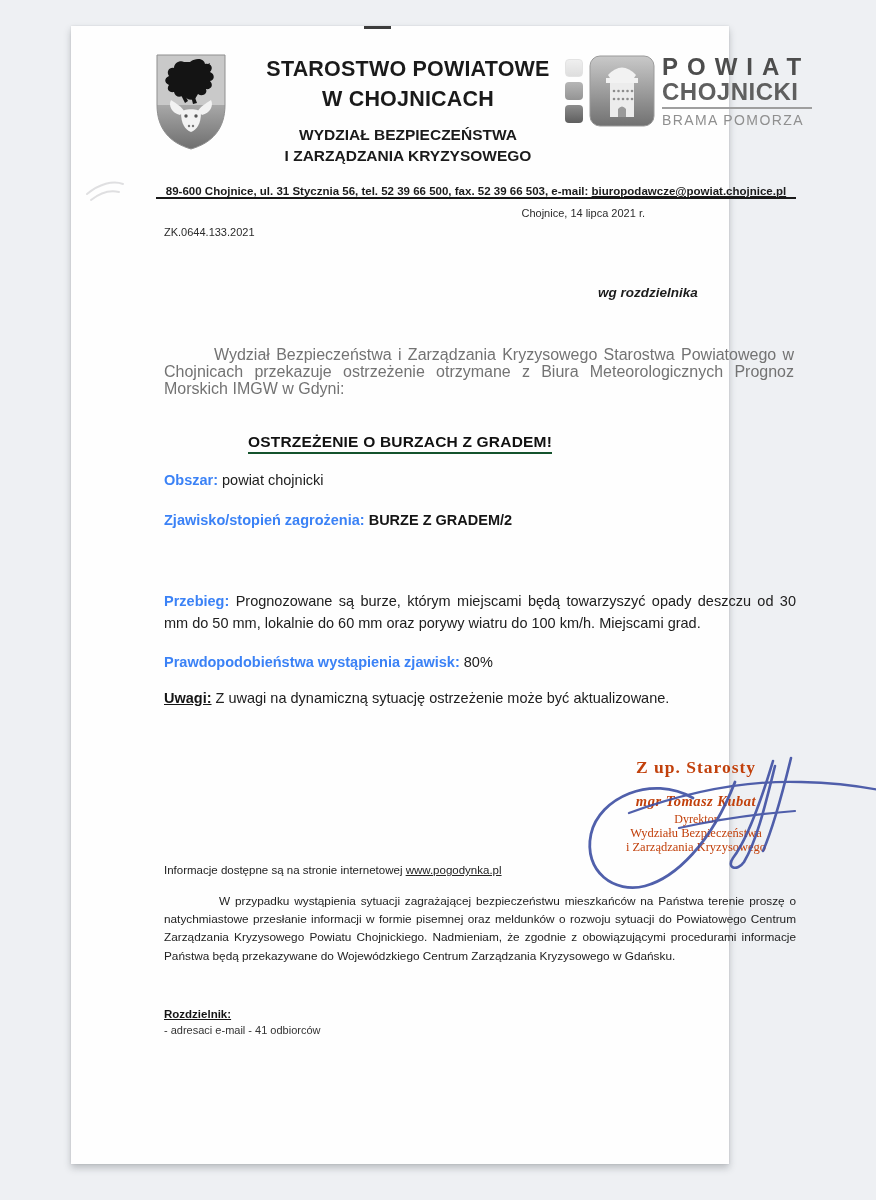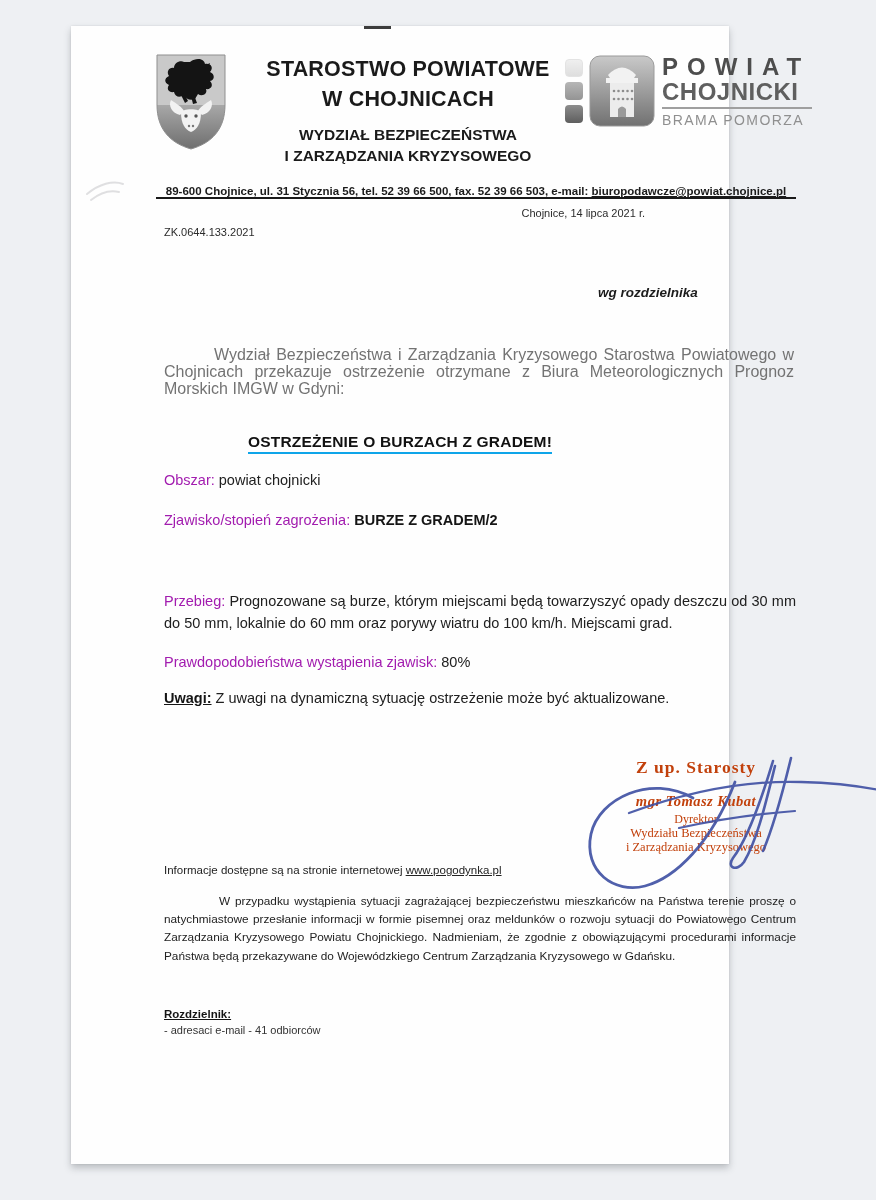--- a/index.html
+++ b/index.html
@@ -48,24 +48,24 @@
   .place-date { position:absolute; top:181px; right:84px; font-size:11px; color:#2b2b2b; }
   .refno { position:absolute; left:93px; top:200px; font-size:11px; color:#2b2b2b; }
   .wg { position:absolute; left:527px; top:259px; font-size:13.5px; font-weight:bold; font-style:italic; color:#1c1c1c; }
 
   
   .para { text-align:justify; }
   .intro { position:absolute; left:93px; top:320px; width:630px; font-size:16px; line-height:17px; text-indent:50px; color:#737373; }
 
   .title-wrap { position:absolute; left:0; top:407px; width:100%; text-align:center; }
   .wtitle { display:inline-block; font-size:15.5px; font-weight:bold; color:#111;
-            border-bottom:2px solid #0ea5e9; padding-bottom:1px; letter-spacing:.2px; }
+            border-bottom:2px solid #14532d; padding-bottom:1px; letter-spacing:.2px; }
 
   .field { position:absolute; left:93px; width:632px; font-size:14.5px; color:#202020; }
-  .lbl { font-weight:normal; color:#a21caf; }
+  .lbl { font-weight:bold; color:#3b82f6; }
   .lbl-u { font-weight:bold; text-decoration:underline; color:#151515; }
   .allbold { font-weight:bold; color:#151515; }
   .f-obszar { top:446px; }
   .f-zjawisko { top:486px; }
   .f-waznosc { top:526px; }
   .f-przebieg { top:564px; line-height:22px; }
   .f-prawd { top:628px; }
   .f-uwagi { top:664px; }
 
   

